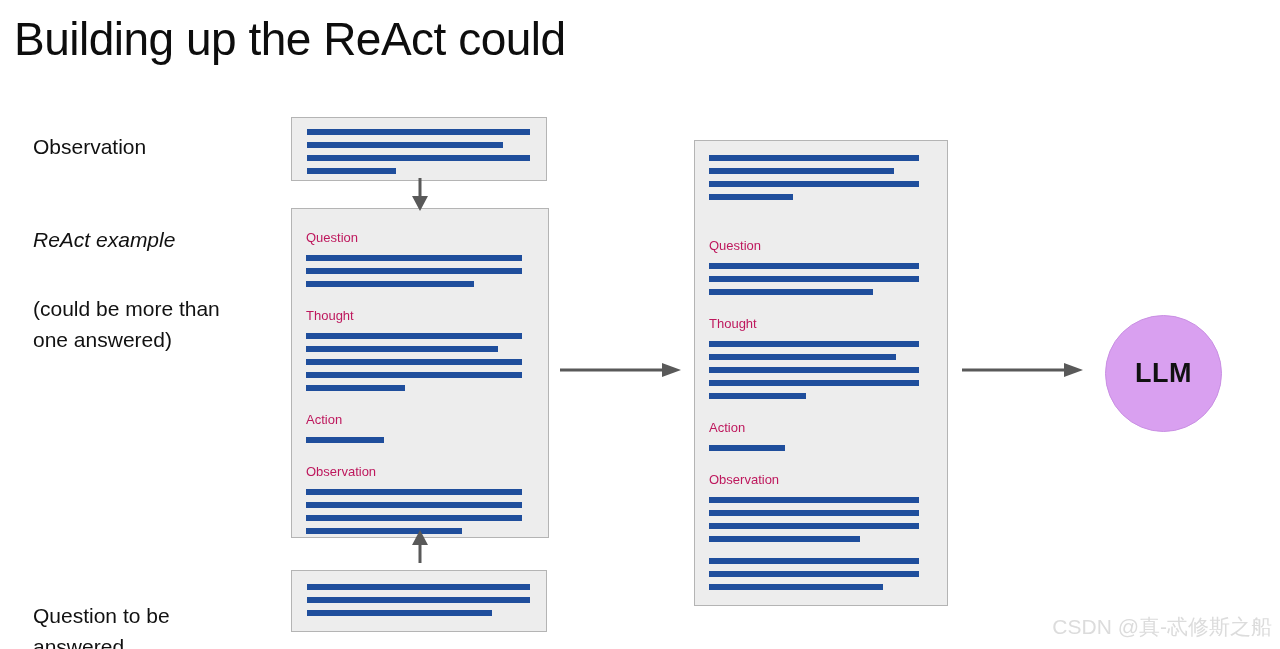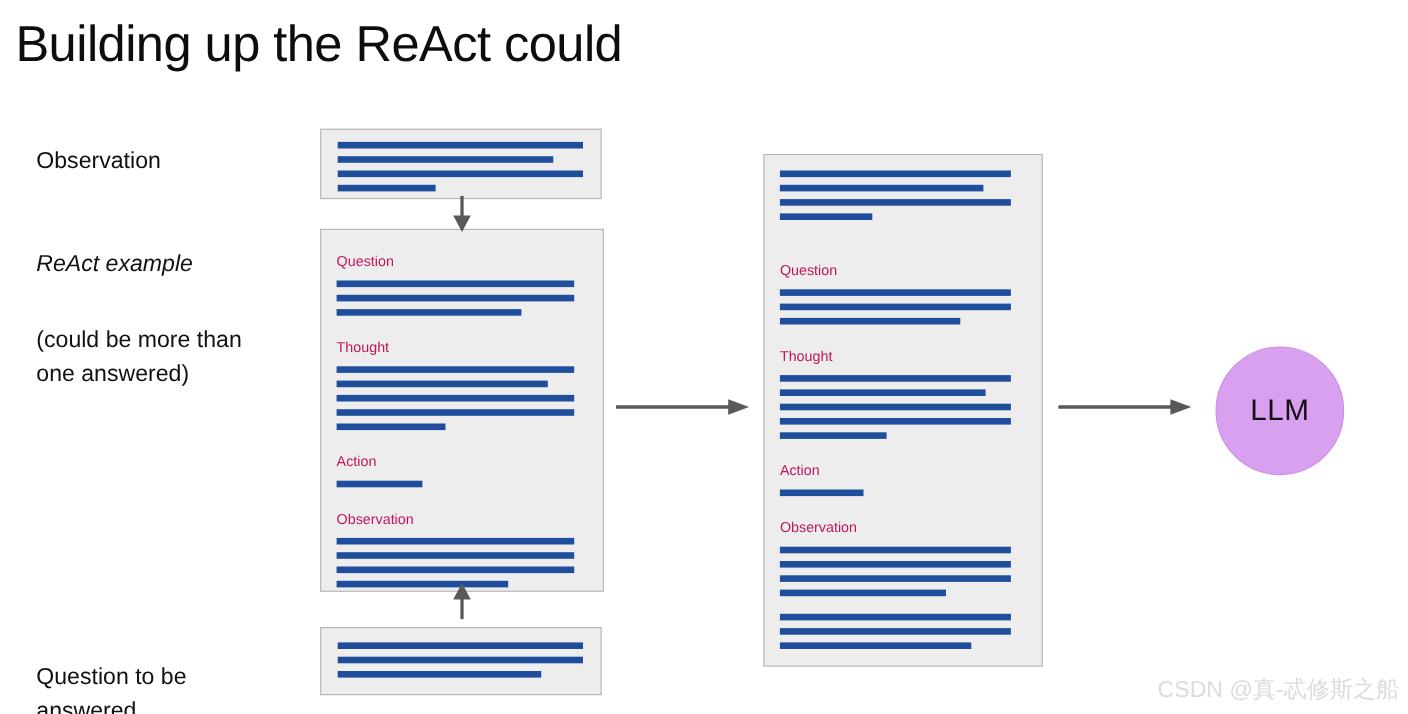--- a/index.html
+++ b/index.html
@@ -110,20 +110,21 @@
     border: 1px solid #c98fe3;
     box-sizing: border-box;
     display: flex;
     align-items: center;
     justify-content: center;
   }
   #llm-label {
     font-size: 27px;
     color: #111111;
     letter-spacing: 0.5px;
+    font-weight: bold;
   }
 
   
   #watermark {
     position: absolute;
     right: 8px;
     bottom: 8px;
     font-size: 21px;
     color: #dcdcdc;
     white-space: nowrap;

